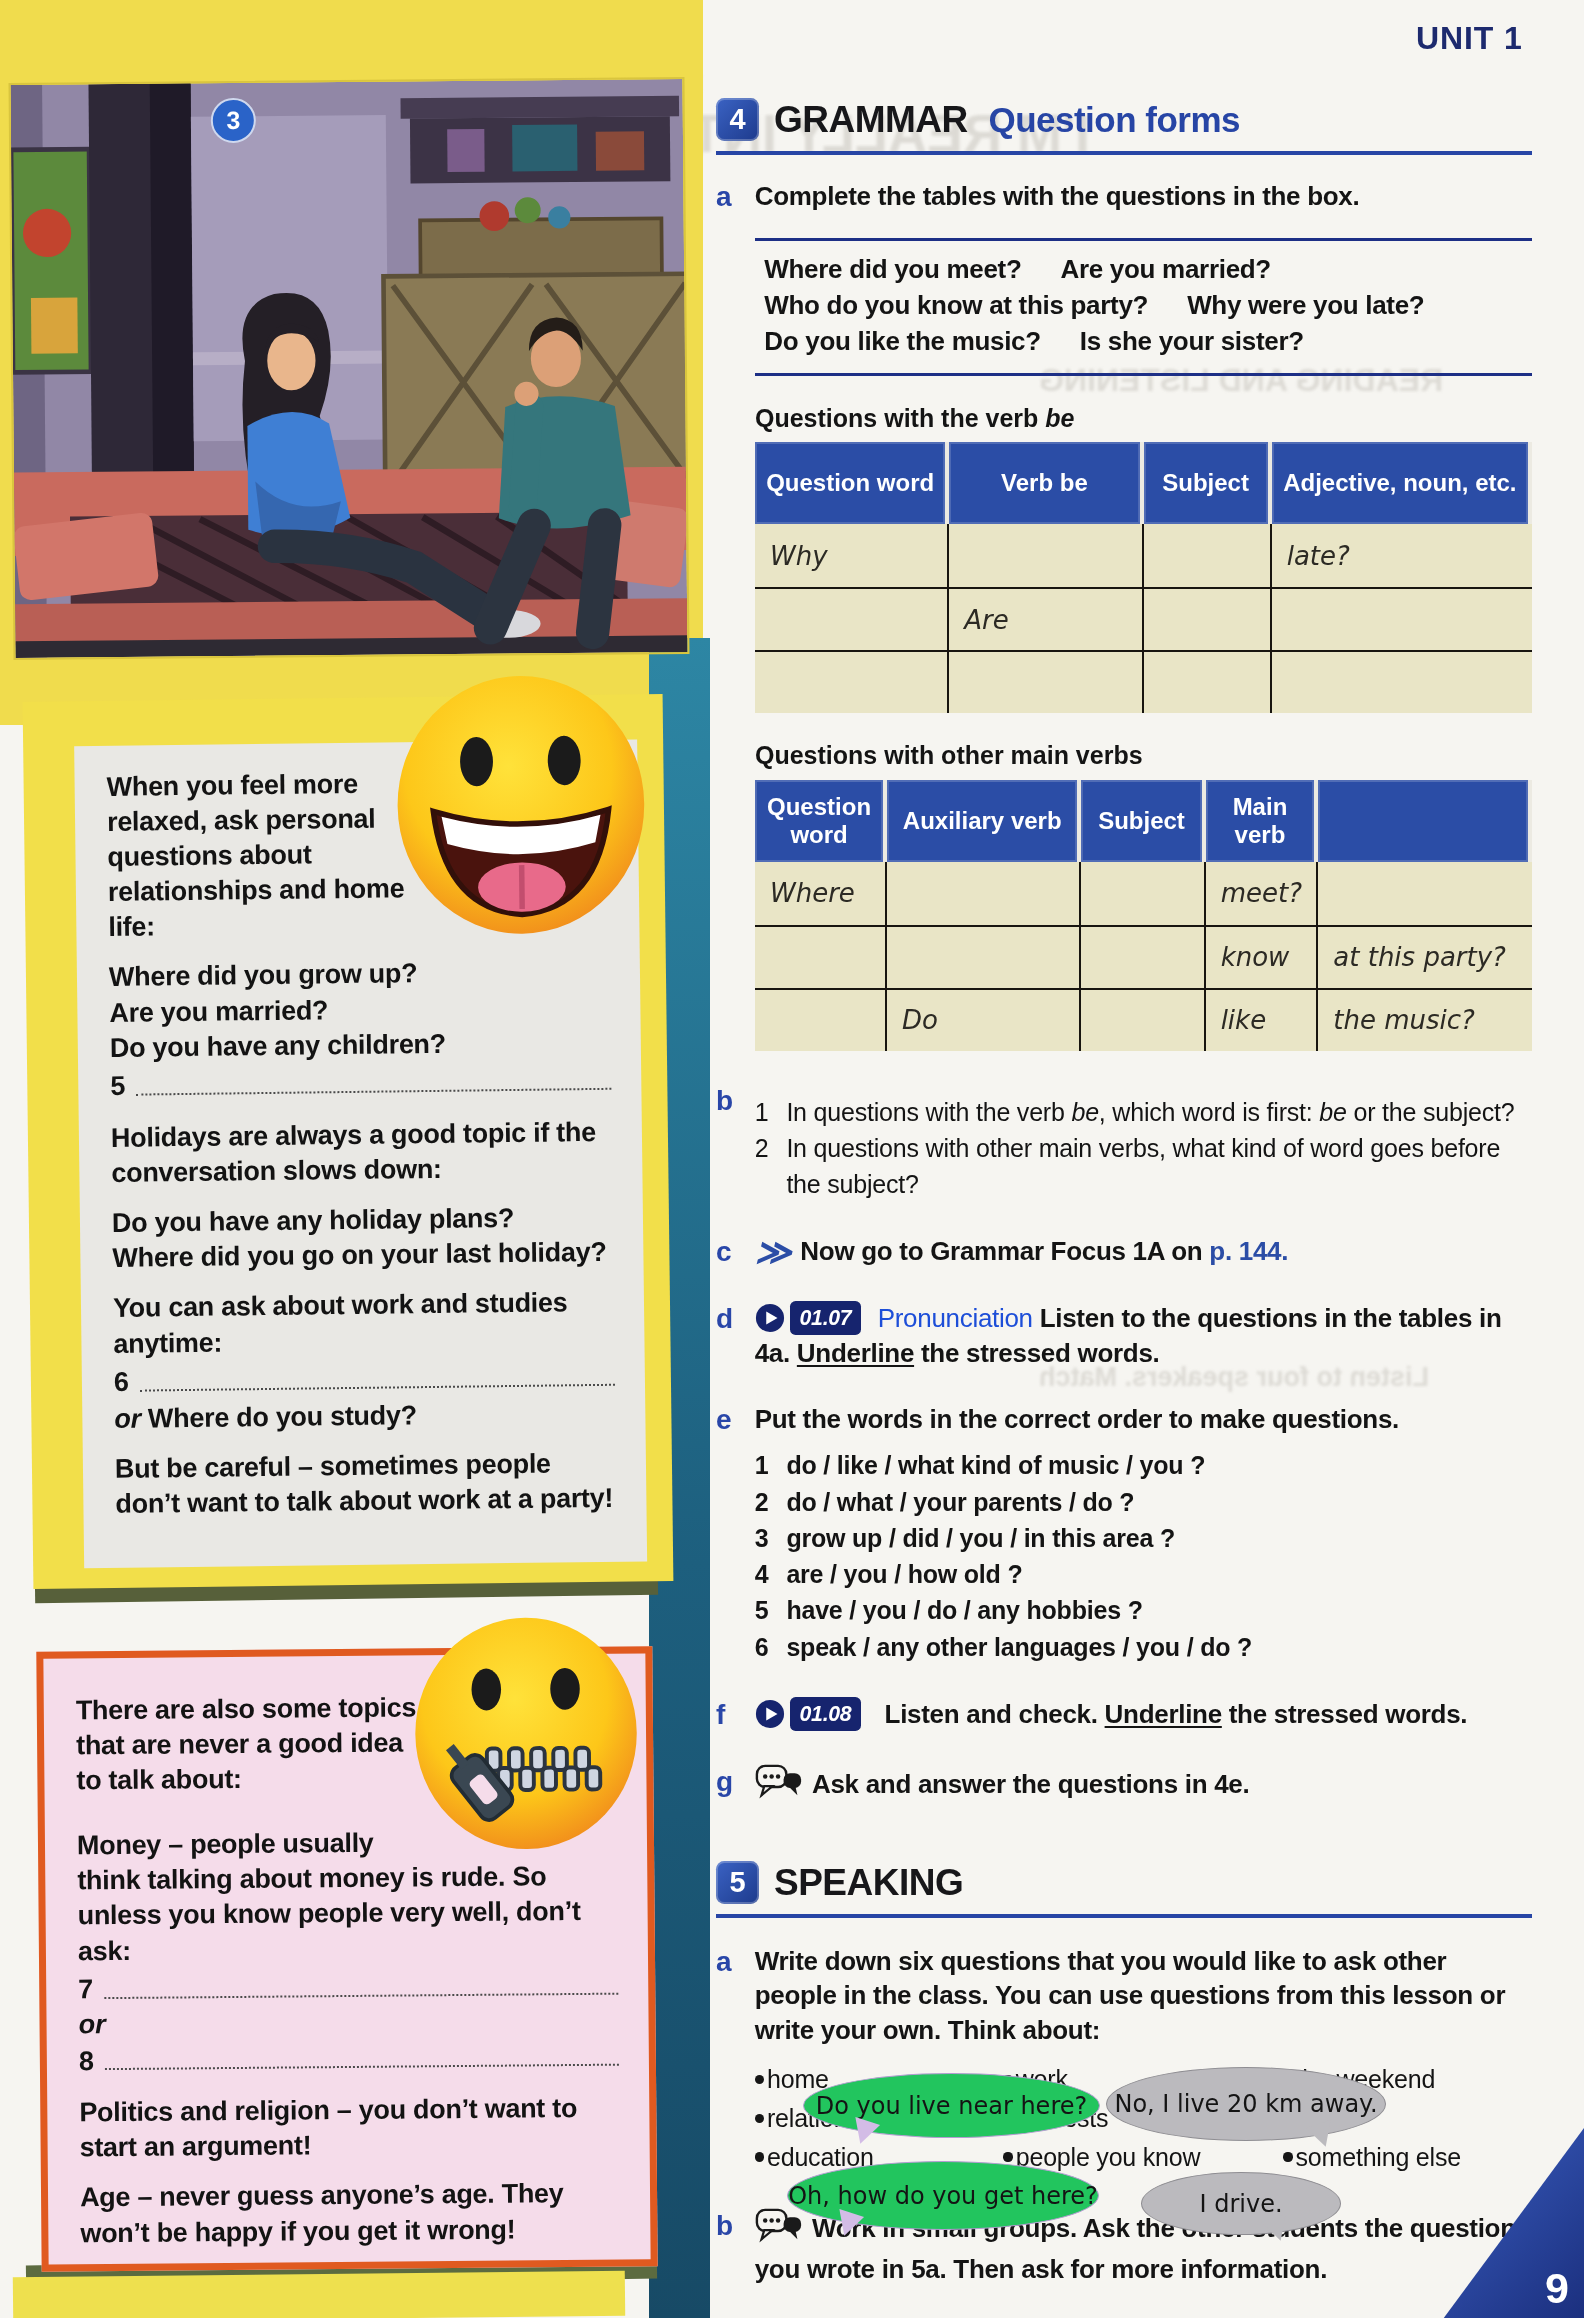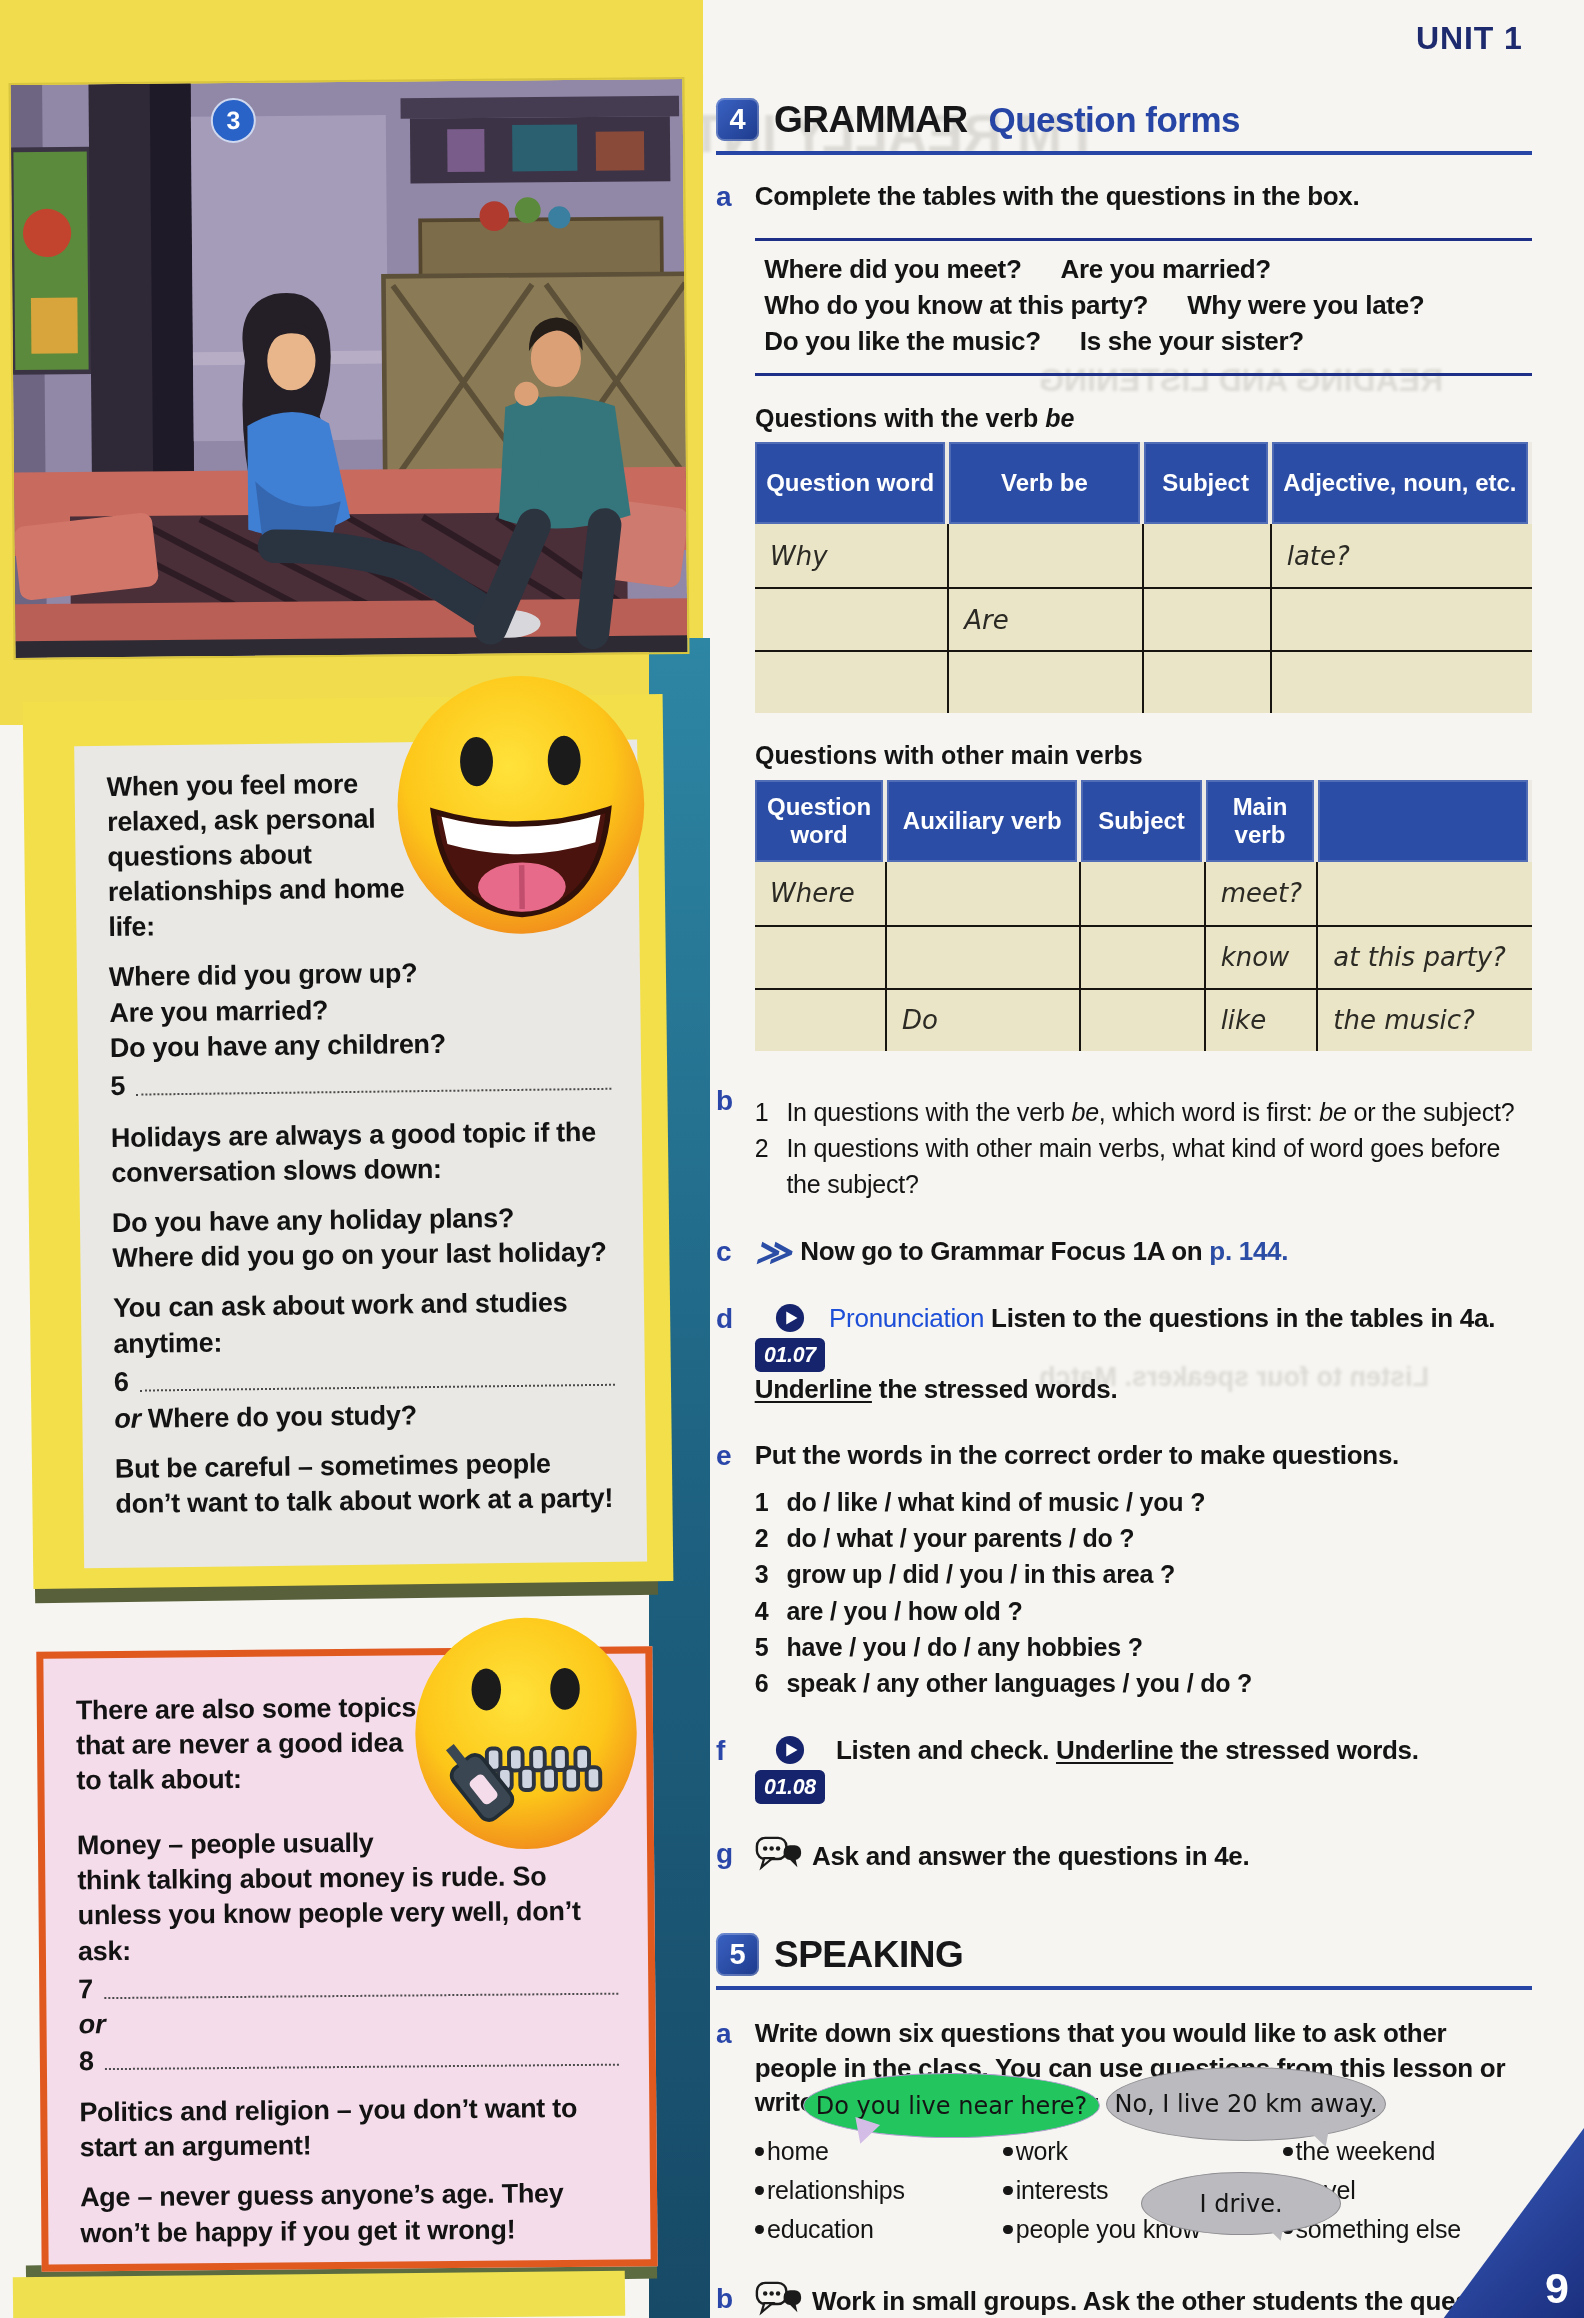--- a/index.html
+++ b/index.html
@@ -70,21 +70,21 @@
   .t2{grid-template-columns:17% 25% 16% 14.5% 27.5%;}
   .hcell{background:#2b4da6;color:#fff;font-size:24px;font-weight:bold;text-align:center;
          display:flex;align-items:center;justify-content:center;padding:9.3px 5.6px;box-sizing:border-box;
          border-right:4.6px solid #eceae2;box-shadow:inset 0 0 0 1.9px rgba(255,255,255,.18);min-height:82px;}
   .hcell:last-child{border-right:none;}
   .bcell{background:#e9e5c6;height:63px;display:flex;align-items:center;padding-left:15px;
          box-sizing:border-box;border-right:2.8px solid #181510;}
   .bcell.lastcol{border-right:none;}
   .bcell.rowline{border-top:2.8px solid #181510;}
   .hand{font-family:"DejaVu Sans",sans-serif;font-style:italic;font-size:26px;color:#2c2a24;}
-  .audio{display:inline-flex;align-items:center;gap:5.6px;vertical-align:-5.6px;margin-right:4px;flex-direction:column;}
+  .audio{display:inline-flex;align-items:center;gap:5.6px;vertical-align:-5.6px;margin-right:17px;}
   .audio svg{display:block;}
   .audio-tag{background:#16246e;color:#fff;font-size:21.3px;font-weight:bold;font-style:italic;
              border-radius:5.6px;padding:2.8px 9.3px;}
   .kw{color:#1d4ed8;font-weight:normal;}
   .ul{text-decoration:underline;text-decoration-thickness:1.9px;text-underline-offset:2.8px;}
   .chev{color:#2b4da6;font-size:35px;font-weight:bold;font-style:italic;vertical-align:-3.7px;margin-right:9.3px;line-height:0;}
   .blue{color:#2b4da6;margin-top:44px;}
   .bub-icon{display:inline-block;vertical-align:-5.6px;margin-right:9.3px;}
   .bullets{display:grid;grid-template-columns:32% 36% 32%;margin-top:13px;}
   .bul-item{display:flex;align-items:flex-end;gap:3px;font-size:25px;line-height:1.55;letter-spacing:-0.2px;}
@@ -518,20 +518,23 @@
       </div>
     </div>
   </div>
 
   <div class="bubble q" style="left:803px;top:2073px;width:295px;height:63px;">
     <span>Do you live near here?</span>
   </div>
   <div class="bubble a" style="left:1106px;top:2067px;width:278px;height:72px;">
     <span>No, I live 20 km away.</span>
   </div>
+  <div class="bubble q" style="left:787px;top:2161px;width:310px;height:67px;">
+    <span>Oh, how do you get here?</span>
+  </div>
   <div class="bubble a" style="left:1141px;top:2172px;width:198px;height:61px;">
     <span>I drive.</span>
   </div>
 
   <div class="corner"></div>
   <div class="corner-num">9</div>
 
 </div>
 
 

